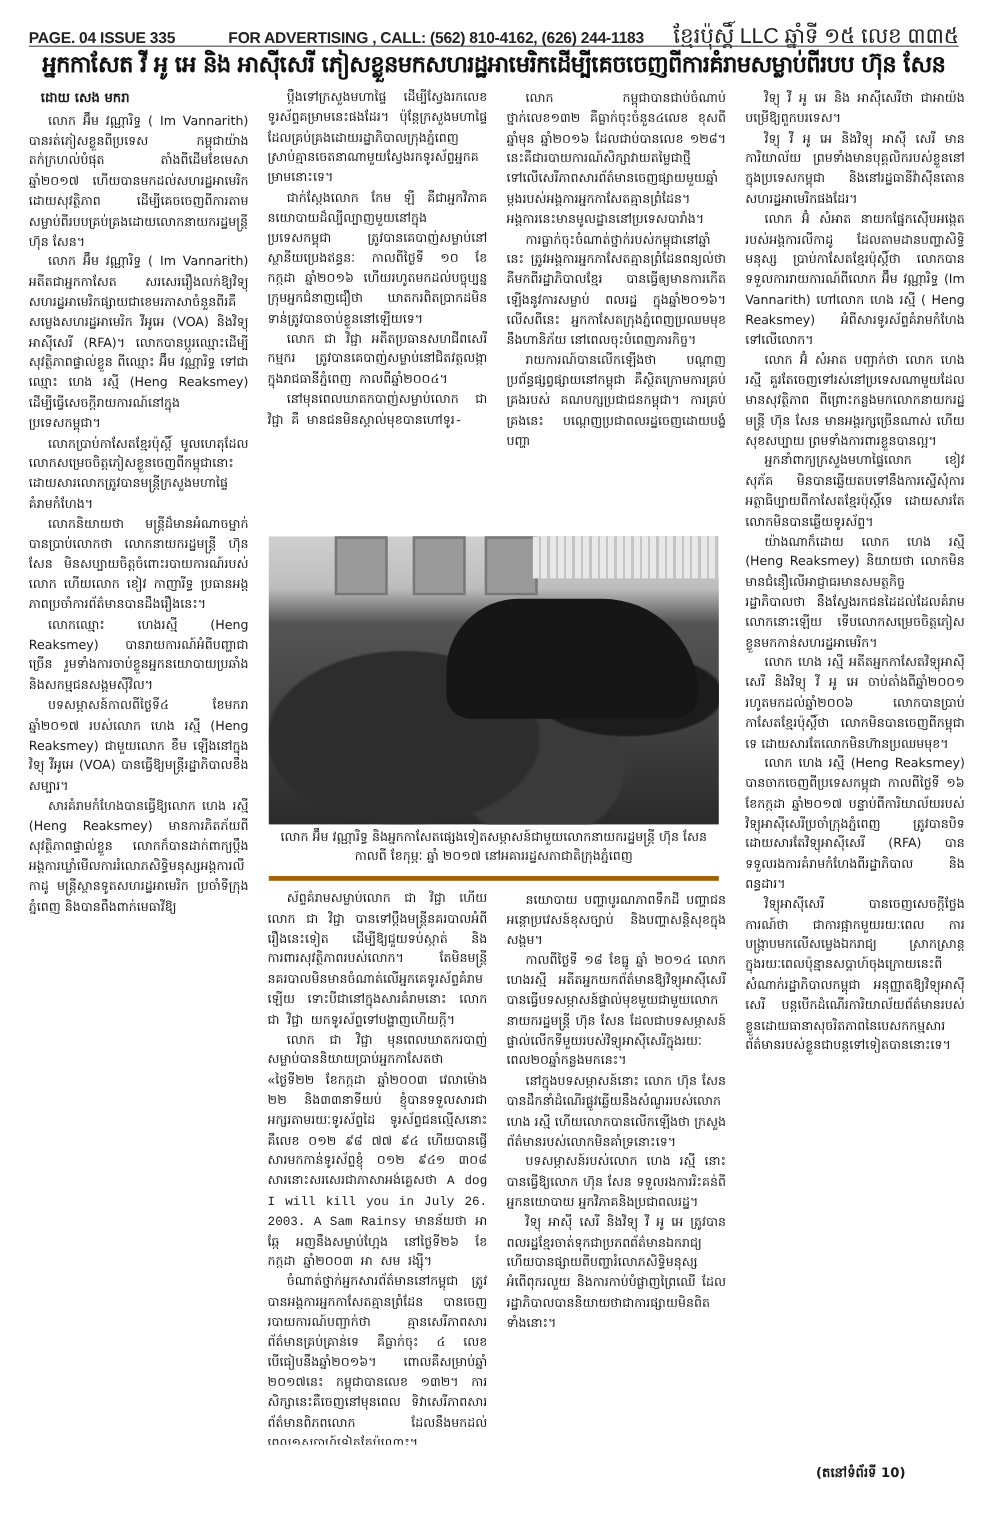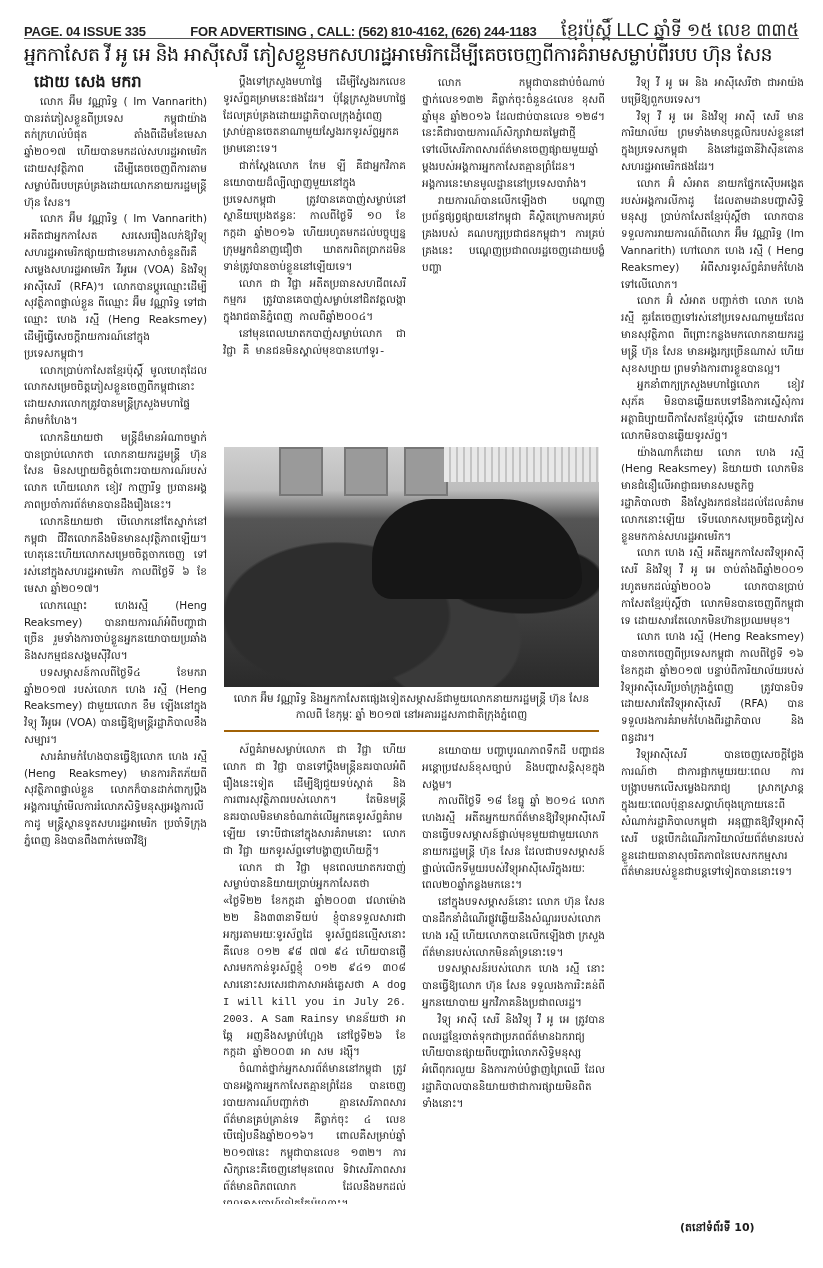--- a/index.html
+++ b/index.html
@@ -11,32 +11,32 @@
     position: absolute; left: 24px; right: 24px; top: 22px; height: 18px;
     display: flex; align-items: center; justify-content: space-between;
     font-family: "Liberation Sans", sans-serif; font-size: 13px; font-weight: bold;
     letter-spacing: -0.2px; color: #222;
   }
   .topbar .mid { margin-left: 20px; text-align: center; }
   .topbar .right { font-weight: normal; font-size: 18px; }
   .headline {
     position: absolute; left: 24px; right: 24px; top: 38px; height: 30px;
     border-top: 1px solid #555;
-    font-size: 19px; font-weight: normal; line-height: 30px; white-space: nowrap; overflow: hidden;
-    letter-spacing: -0.6px; color: #111; text-align: left;
+    font-size: 19px; font-weight: bold; line-height: 30px; white-space: nowrap; overflow: hidden;
+    letter-spacing: -0.6px; color: #111; text-align: center;
   }
   .cols {
     position: absolute; left: 24px; top: 74px; width: 780px; height: 1130px;
   }
   .col {
     position: absolute; top: 0; width: 183px; font-size: 10.5px; line-height: 16.8px;
     text-align: justify; overflow: hidden; height: 1130px;
   }
   .col p { margin: 0; text-indent: 16px; }
-  .byline { font-weight: bold; font-size: 16px; margin: 0 0 2px 10px; }
+  .byline { font-weight: bold; font-size: 11px; margin: 0 0 2px 10px; }
   .c1 { left: 0; }
   .c2 { left: 199px; font-family: Liberation Mono, monospace; }
   .c3 { left: 398px; }
   .c4 { left: 597px; }
   .c2top, .c3top { height: 372px; }
   .c2bot, .c3bot { position: absolute; top: 668px; height: 470px; overflow: hidden; width: 183px; }
   .photo {
     position: absolute; left: 224px; top: 447px; width: 375px; height: 240px;
     background:
       radial-gradient(ellipse at 80% 55%, #1c1c1c 0 18%, transparent 19%),
@@ -50,21 +50,21 @@
   }
   .photo .wall {
     position: absolute; left: 220px; top: 0; width: 155px; height: 35px;
     background: repeating-linear-gradient(90deg, #e8e8e8 0 5px, #c4c4c4 5px 7px);
   }
   .photo .door {
     position: absolute; top: 0; width: 40px; height: 45px; border: 2px solid #777; background: #9a9a9a;
   }
   .caption {
     position: absolute; left: 224px; top: 690px; width: 375px; height: 40px;
-    text-align: center; font-size: 10.5px; line-height: 16px; border-bottom: 2px solid #a16207;
+    text-align: center; font-size: 10.5px; line-height: 16px; border-bottom: 4px solid #a16207;
   }
   .continued {
     position: absolute; left: 680px; top: 1220px; font-size: 11px; font-weight: bold;
   }
 </style>
 </head>
 <body>
 
 <div class="topbar">
   <span>PAGE. 04  ISSUE 335</span>
@@ -75,21 +75,20 @@
 <div class="headline">អ្នកកាសែត វី អូ អេ និង អាស៊ីសេរី ភៀសខ្លួនមកសហរដ្ឋអាមេរិកដើម្បីគេចចេញពីការគំរាមសម្លាប់ពីរបប ហ៊ុន សែន</div>
 
 <div class="cols">
   <div class="col c1">
     <div class="byline">ដោយ សេង មករា</div>
     <div id="col1">
         <p>លោក អ៊ឹម វណ្ណារិទ្ធ ( Im Vannarith) បានរត់ភៀសខ្លួនពីប្រទេស កម្ពុជាយ៉ាងតក់ក្រហល់បំផុត តាំងពីដើមខែមេសា ឆ្នាំ២០១៧ ហើយបានមកដល់សហរដ្ឋអាមេរិក ដោយសុវត្ថិភាព ដើម្បីគេចចេញពីការតាមសម្លាប់ពីរបបគ្រប់គ្រងដោយលោកនាយករដ្ឋមន្ត្រី ហ៊ុន សែន។</p>
         <p>លោក អ៊ឹម វណ្ណារិទ្ធ ( Im Vannarith) អតីតជាអ្នកកាសែត សរសេររឿងលក់ឱ្យវិទ្យុសហរដ្ឋអាមេរិកផ្សាយជាខេមរភាសាចំនួនពីរគឺសម្លេងសហរដ្ឋអាមេរិក វីអូអេ (VOA) និងវិទ្យុអាស៊ីសេរី (RFA)។ លោកបានប្ដូរឈ្មោះដើម្បីសុវត្ថិភាពផ្ទាល់ខ្លួន ពីឈ្មោះ អ៊ឹម វណ្ណារិទ្ធ ទៅជាឈ្មោះ ហេង រស្មី (Heng Reaksmey) ដើម្បីធ្វើសេចក្ដីរាយការណ៍នៅក្នុងប្រទេសកម្ពុជា។</p>
         <p>លោកប្រាប់កាសែតខ្មែរប៉ុស្ដិ៍ មូលហេតុដែលលោកសម្រេចចិត្តភៀសខ្លួនចេញពីកម្ពុជានោះ ដោយសារលោកត្រូវបានមន្ត្រីក្រសួងមហាផ្ទៃគំរាមកំហែង។</p>
         <p>លោកនិយាយថា មន្ត្រីដ៏មានអំណាចម្នាក់បានប្រាប់លោកថា លោកនាយករដ្ឋមន្ត្រី ហ៊ុន សែន មិនសប្បាយចិត្តចំពោះរបាយការណ៍របស់លោក ហើយលោក ខៀវ កាញារីទ្ធ ប្រធានអង្គភាពប្រចាំការព័ត៌មានបានដឹងរឿងនេះ។</p>
-        <p>លោកនិយាយថា បើលោកនៅតែស្នាក់នៅ កម្ពុជា ជីវិតលោកនឹងមិនមានសុវត្ថិភាពឡើយ។ ហេតុនេះហើយលោកសម្រេចចិត្តចាកចេញ ទៅរស់នៅក្នុងសហរដ្ឋអាមេរិក កាលពីថ្ងៃទី ៦ ខែមេសា ឆ្នាំ២០១៧។</p>
         <p>លោកឈ្មោះ ហេងរស្មី (Heng Reaksmey) បានរាយការណ៍អំពីបញ្ហាជាច្រើន រួមទាំងការចាប់ខ្លួនអ្នកនយោបាយប្រឆាំង និងសកម្មជនសង្គមស៊ីវិល។</p>
         <p>បទសម្ភាសន៍កាលពីថ្ងៃទី៤ ខែមករា ឆ្នាំ២០១៧ របស់លោក ហេង រស្មី (Heng Reaksmey) ជាមួយលោក ខឹម ឡើងនៅក្នុងវិទ្យុ វីអូអេ (VOA) បានធ្វើឱ្យមន្ត្រីរដ្ឋាភិបាលខឹងសម្បារ។</p>
         <p>សារគំរាមកំហែងបានធ្វើឱ្យលោក ហេង រស្មី (Heng Reaksmey) មានការភិតភ័យពីសុវត្ថិភាពផ្ទាល់ខ្លួន លោកក៏បានដាក់ពាក្យប្ដឹងអង្គការឃ្លាំមើលការរំលោភសិទ្ធិមនុស្សអង្គការលីកាដូ មន្ត្រីស្ថានទូតសហរដ្ឋអាមេរិក ប្រចាំទីក្រុងភ្នំពេញ និងបានពឹងពាក់មេធាវីឱ្យ</p>
       </div>
   </div>
 
   <div class="col c2">
     <div class="c2top" id="col2top">
         <p>ប្ដឹងទៅក្រសួងមហាផ្ទៃ ដើម្បីស្វែងរកលេខទូរស័ព្ទគម្រាមនេះផងដែរ។ ប៉ុន្តែក្រសួងមហាផ្ទៃដែលគ្រប់គ្រងដោយរដ្ឋាភិបាលក្រុងភ្នំពេញ ស្រាប់គ្មានចេតនាណាមួយស្វែងរកទូរស័ព្ទអ្នកគម្រាមនោះទេ។</p>
         <p>ជាក់ស្ដែងលោក កែម ឡី គឺជាអ្នកវិភាគនយោបាយដ៏ល្បីល្បាញមួយនៅក្នុងប្រទេសកម្ពុជា ត្រូវបានគេបាញ់សម្លាប់នៅស្ថានីយប្រេងឥន្ធនៈ កាលពីថ្ងៃទី ១០ ខែកក្កដា ឆ្នាំ២០១៦ ហើយរហូតមកដល់បច្ចុប្បន្ន ក្រុមអ្នកជំនាញជឿថា ឃាតករពិតប្រាកដមិនទាន់ត្រូវបានចាប់ខ្លួននៅឡើយទេ។</p>
@@ -99,20 +98,21 @@
     <div class="c2bot" id="col2bot">
         <p>ស័ព្ទគំរាមសម្លាប់លោក ជា វិជ្ជា ហើយលោក ជា វិជ្ជា បានទៅប្ដឹងមន្ត្រីនគរបាលអំពីរឿងនេះទៀត ដើម្បីឱ្យជួយទប់ស្កាត់ និងការពារសុវត្ថិភាពរបស់លោក។ តែមិនមន្ត្រីនគរបាលមិនមានចំណាត់លើអ្នកគេទូរស័ព្ទគំរាមឡើយ ទោះបីជានៅក្នុងសារគំរាមនោះ លោក ជា វិជ្ជា យកទូរស័ព្ទទៅបង្ហាញហើយក្ដី។</p>
         <p>លោក ជា វិជ្ជា មុនពេលឃាតករបាញ់សម្លាប់បាននិយាយប្រាប់អ្នកកាសែតថា «ថ្ងៃទី២២ ខែកក្កដា ឆ្នាំ២០០៣ វេលាម៉ោង ២២ និង៣៣នាទីយប់ ខ្ញុំបានទទួលសារជាអក្សរតាមរយៈទូរស័ព្ទដៃ ទូរស័ព្ទជនល្មើសនោះ គឺលេខ ០១២ ៩៨ ៧៧ ៩៤ ហើយបានផ្ញើសារមកកាន់ទូរស័ព្ទខ្ញុំ ០១២ ៩៤១ ៣០៨ សារនោះសរសេរជាភាសាអង់គ្លេសថា A dog I will kill you in July 26. 2003. A Sam Rainsy មានន័យថា អាឆ្កែ អញនឹងសម្លាប់ហ្អែង នៅថ្ងៃទី២៦ ខែកក្កដា ឆ្នាំ២០០៣ អា សម រង្ស៊ី។</p>
         <p>ចំណាត់ថ្នាក់អ្នកសារព័ត៌មាននៅកម្ពុជា ត្រូវបានអង្គការអ្នកកាសែតគ្មានព្រំដែន បានចេញរបាយការណ៍បញ្ជាក់ថា គ្មានសេរីភាពសារព័ត៌មានគ្រប់គ្រាន់ទេ គឺធ្លាក់ចុះ ៤ លេខ បើធៀបនឹងឆ្នាំ២០១៦។ ពោលគឺសម្រាប់ឆ្នាំ ២០១៧នេះ កម្ពុជាបានលេខ ១៣២។ ការសិក្សានេះគឺចេញនៅមុនពេល ទិវាសេរីភាពសារព័ត៌មានពិភពលោក ដែលនឹងមកដល់ពេល១សប្ដាហ៍ទៀតតែប៉ុណ្ណោះ។</p>
       </div>
   </div>
 
   <div class="col c3">
     <div class="c3top" id="col3top">
         <p>លោក កម្ពុជាបានជាប់ចំណាប់ថ្នាក់លេខ១៣២ គឺធ្លាក់ចុះចំនួន៤លេខ ខុសពីឆ្នាំមុន ឆ្នាំ២០១៦ ដែលជាប់បានលេខ ១២៨។ នេះគឺជារបាយការណ៍សិក្សាវាយតម្លៃជាថ្មី ទៅលើសេរីភាពសារព័ត៌មានចេញផ្សាយមួយឆ្នាំម្ដងរបស់អង្គការអ្នកកាសែតគ្មានព្រំដែន។ អង្គការនេះមានមូលដ្ឋាននៅប្រទេសបារាំង។</p>
+        <p>ការធ្លាក់ចុះចំណាត់ថ្នាក់របស់កម្ពុជានៅឆ្នាំនេះ ត្រូវអង្គការអ្នកកាសែតគ្មានព្រំដែនពន្យល់ថា គឺមកពីរដ្ឋាភិបាលខ្មែរ បានធ្វើឲ្យមានការកើតឡើងនូវការសម្លាប់ ពលរដ្ឋ ក្នុងឆ្នាំ២០១៦។ លើសពីនេះ អ្នកកាសែតក្រុងភ្នំពេញប្រឈមមុខនឹងហានិភ័យ នៅពេលចុះបំពេញភារកិច្ច។</p>
         <p>រាយការណ៍បានលើកឡើងថា បណ្ដាញប្រព័ន្ធផ្សព្វផ្សាយនៅកម្ពុជា គឺស្ថិតក្រោមការគ្រប់គ្រងរបស់ គណបក្សប្រជាជនកម្ពុជា។ ការគ្រប់គ្រងនេះ បណ្ដេញប្រជាពលរដ្ឋចេញដោយបង្ខំ បញ្ហា</p>
       </div>
     <div class="c3bot" id="col3bot">
         <p>នយោបាយ បញ្ហាបូរណភាពទឹកដី បញ្ហាជនអន្តោប្រវេសន៍ខុសច្បាប់ និងបញ្ហាសន្តិសុខក្នុងសង្គម។</p>
         <p>កាលពីថ្ងៃទី ១៨ ខែធ្នូ ឆ្នាំ ២០១៤ លោក ហេងរស្មី អតីតអ្នកយកព័ត៌មានឱ្យវិទ្យុអាស៊ីសេរី បានធ្វើបទសម្ភាសន៍ផ្ទាល់មុខមួយជាមួយលោកនាយករដ្ឋមន្ត្រី ហ៊ុន សែន ដែលជាបទសម្ភាសន៍ផ្ទាល់លើកទីមួយរបស់វិទ្យុអាស៊ីសេរីក្នុងរយៈពេល២០ឆ្នាំកន្លងមកនេះ។</p>
         <p>នៅក្នុងបទសម្ភាសន៍នោះ លោក ហ៊ុន សែន បានដឹកនាំដំណើរផ្លូវឆ្លើយនឹងសំណួររបស់លោក ហេង រស្មី ហើយលោកបានលើកឡើងថា ក្រសួងព័ត៌មានរបស់លោកមិនគាំទ្រនោះទេ។</p>
         <p>បទសម្ភាសន៍របស់លោក ហេង រស្មី នោះ បានធ្វើឱ្យលោក ហ៊ុន សែន ទទួលរងការរិះគន់ពីអ្នកនយោបាយ អ្នកវិភាគនិងប្រជាពលរដ្ឋ។</p>
         <p>វិទ្យុ អាស៊ី សេរី និងវិទ្យុ វី អូ អេ ត្រូវបានពលរដ្ឋខ្មែរចាត់ទុកជាប្រភពព័ត៌មានឯករាជ្យ ហើយបានផ្សាយពីបញ្ហារំលោភសិទ្ធិមនុស្ស អំពើពុករលួយ និងការកាប់បំផ្លាញព្រៃឈើ ដែលរដ្ឋាភិបាលបាននិយាយថាជាការផ្សាយមិនពិតទាំងនោះ។</p>
       </div>
   </div>

